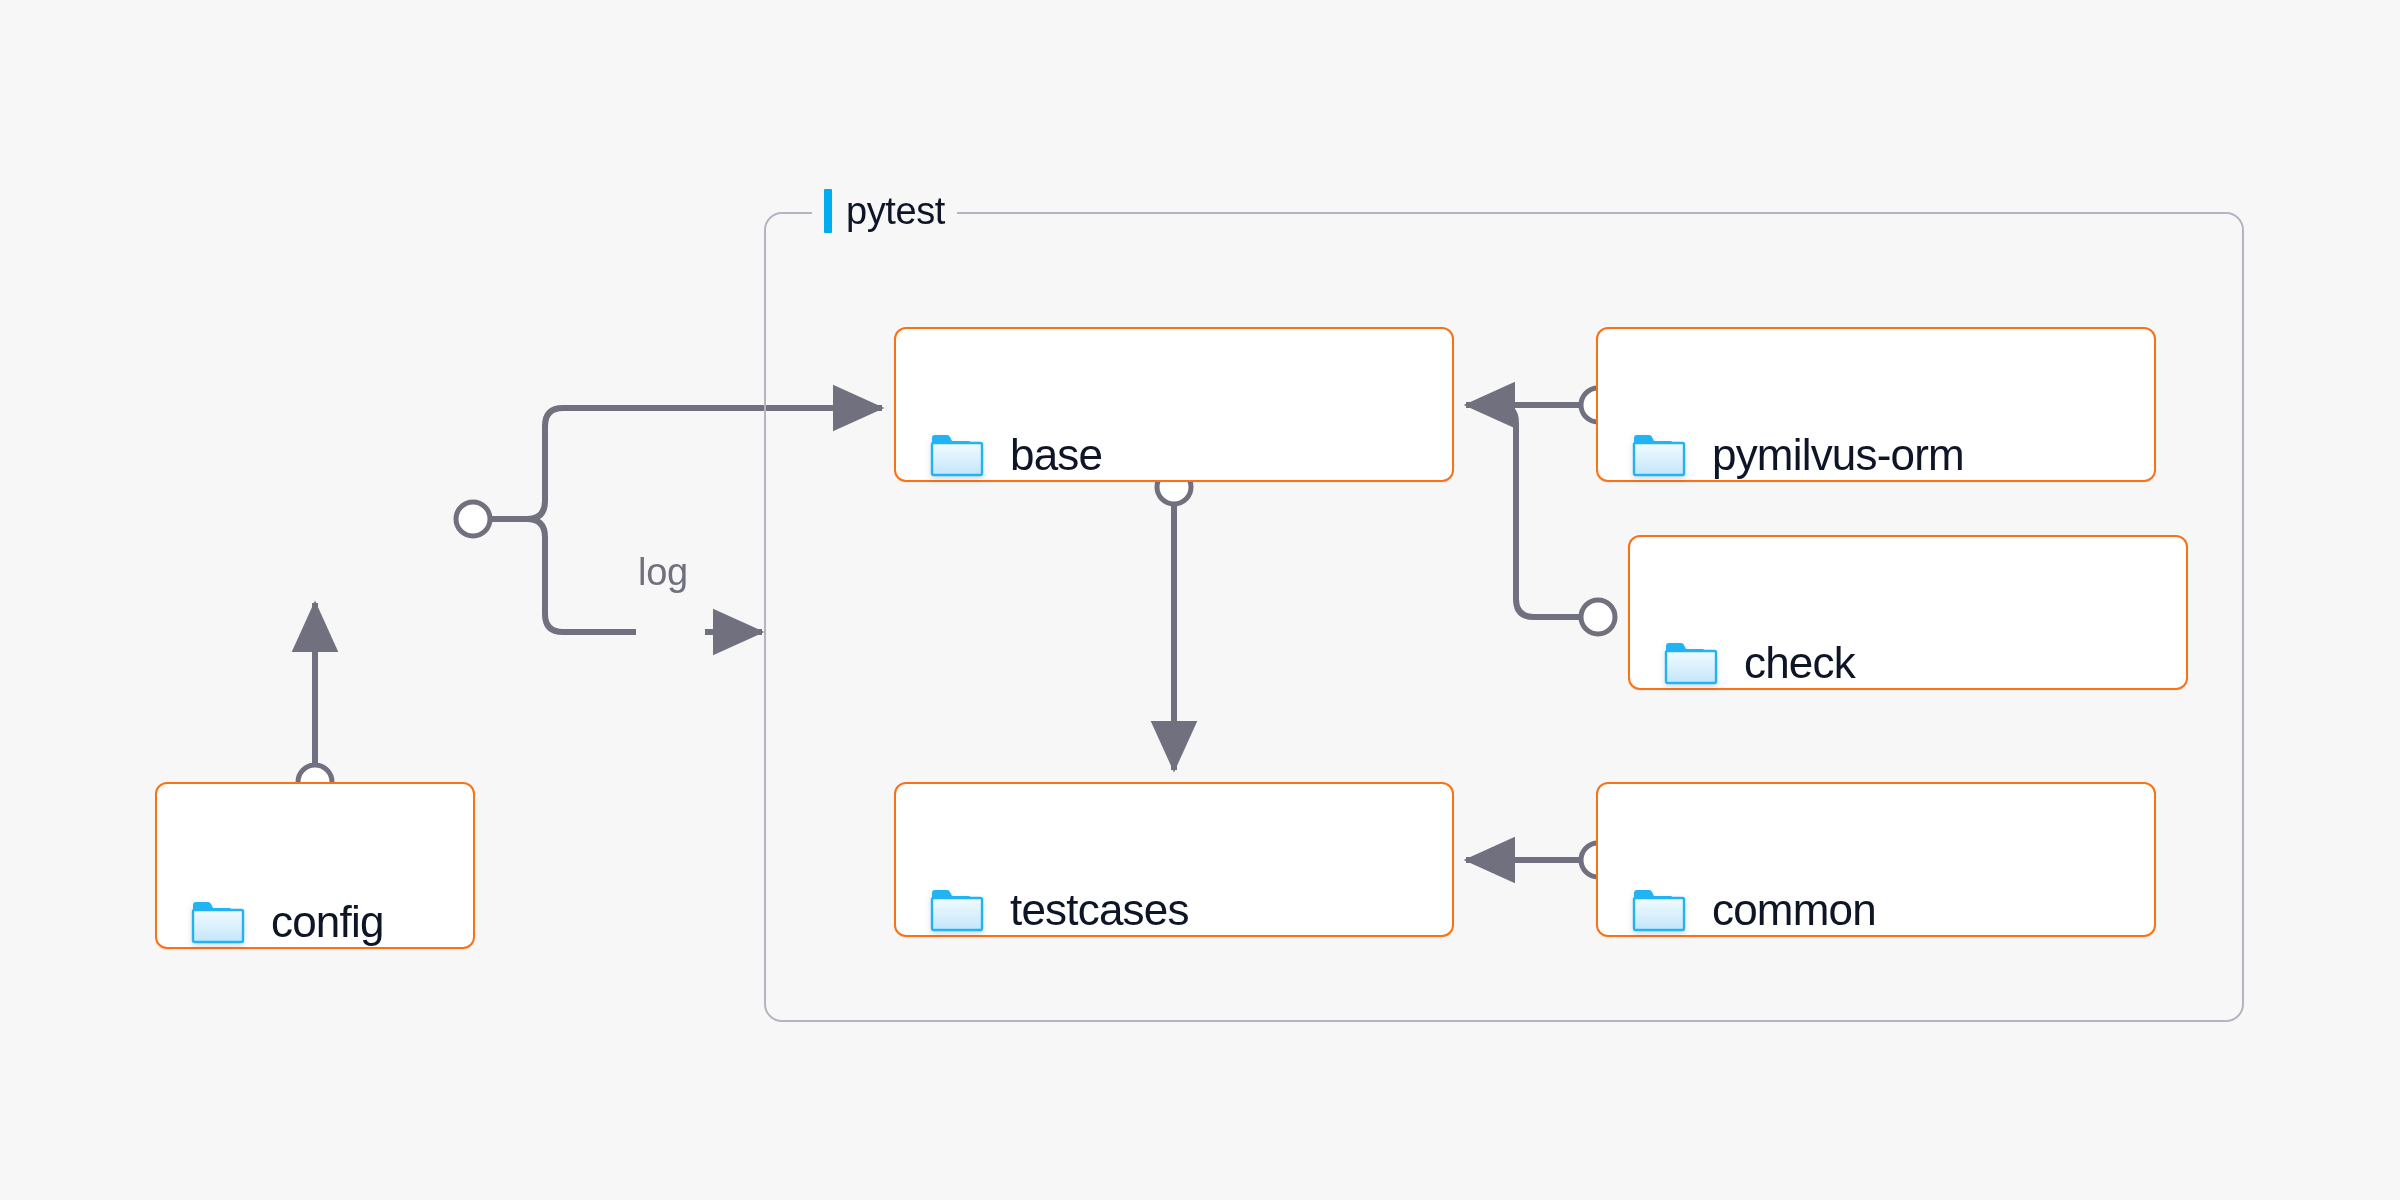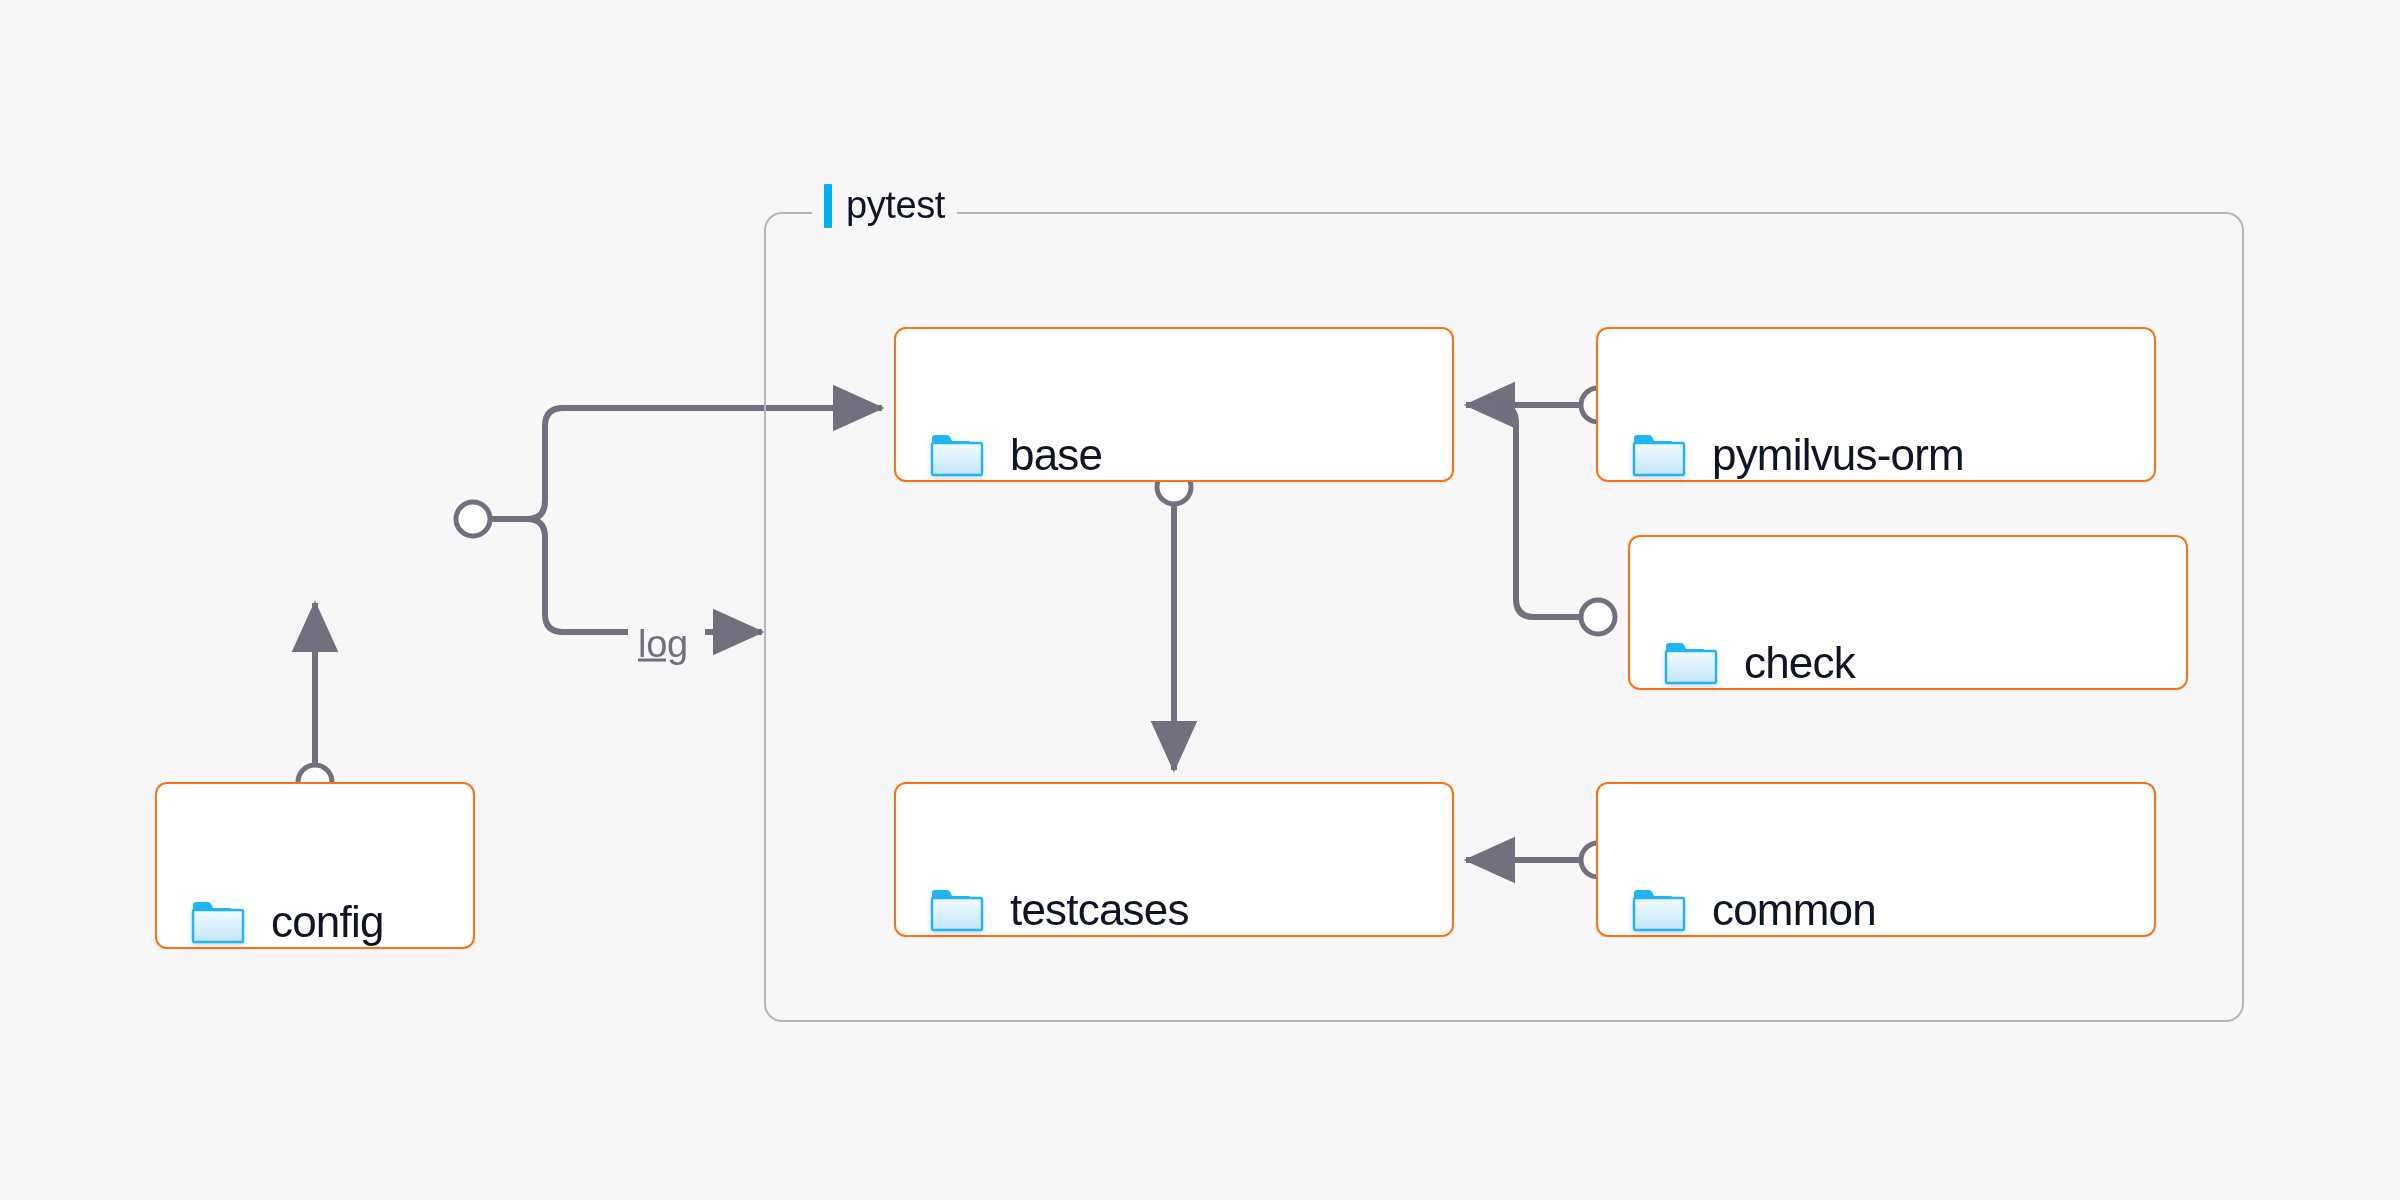--- a/index.html
+++ b/index.html
@@ -31,20 +31,21 @@
   .group-box {
     position: absolute;
     box-sizing: border-box;
     border: 2px solid #b7b4c2;
     border-radius: 18px;
     background: transparent;
   }
   .group-label {
     position: absolute;
     display: flex;
+    align-items: center;
     gap: 14px;
     background: #f7f7f7;
     padding: 0 12px;
     height: 54px;
   }
   .group-accent {
     width: 8px;
     height: 44px;
     background: #00AEEF;
     border-radius: 1px;
@@ -207,15 +208,15 @@
   <div class="node" style="left:1596px; top:782px; width:560px; height:155px;">
     <div class="node-inner">
       <svg class="folder-icon" viewBox="0 0 54 46">
         <path d="M2,10 L2,6 Q2,3 5,3 L17,3 Q19,3 20,5 L22,9 L38,9 Q41,9 41,12 L41,14 L2,14 Z" fill="#22b3f3"></path>
         <rect x="2" y="11" width="50" height="32" rx="1.5" fill="url(#folderGrad)" stroke="#22b3f3" stroke-width="2.4"></rect>
       </svg>
       <span class="node-label">common</span>
     </div>
   </div>
 
-  <div class="edge-label" style="left:628px; top:644px; transform:translateY(-50%);text-decoration:underline;">log</div>
+  <div class="edge-label" style="left:628px; top:572px; transform:translateY(-50%);">log</div>
 
 </div>
 
 </body></html>

